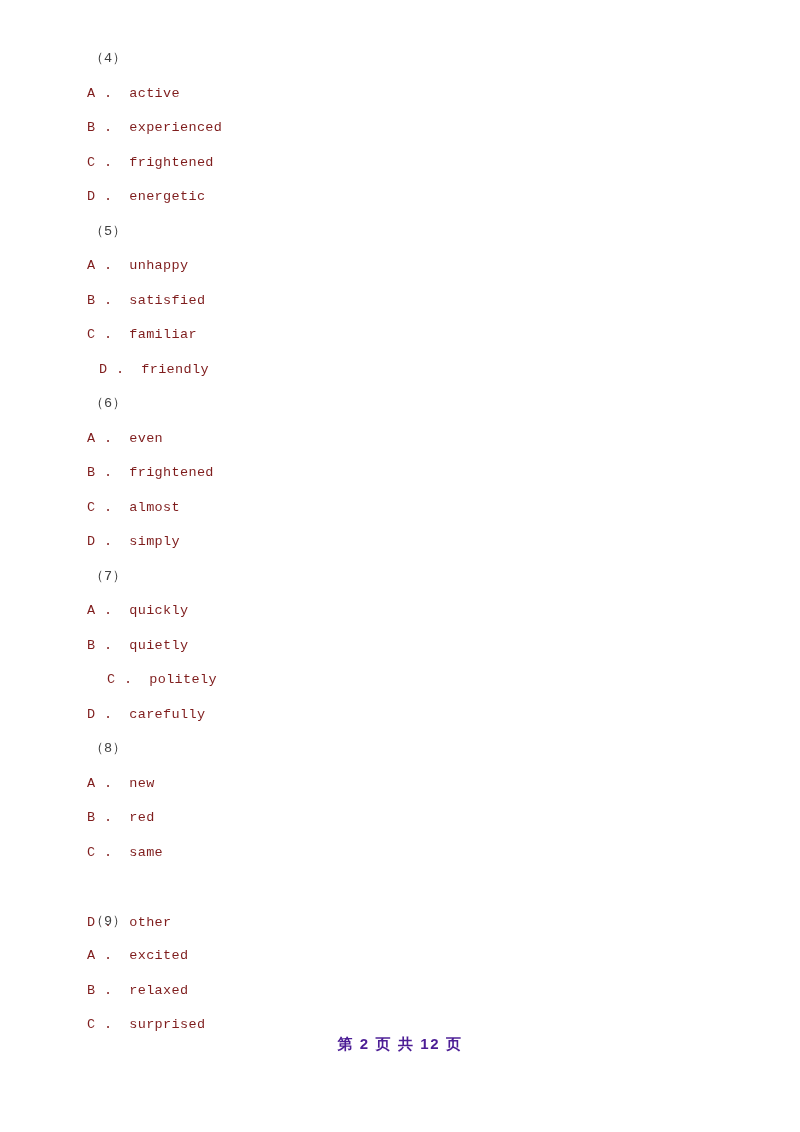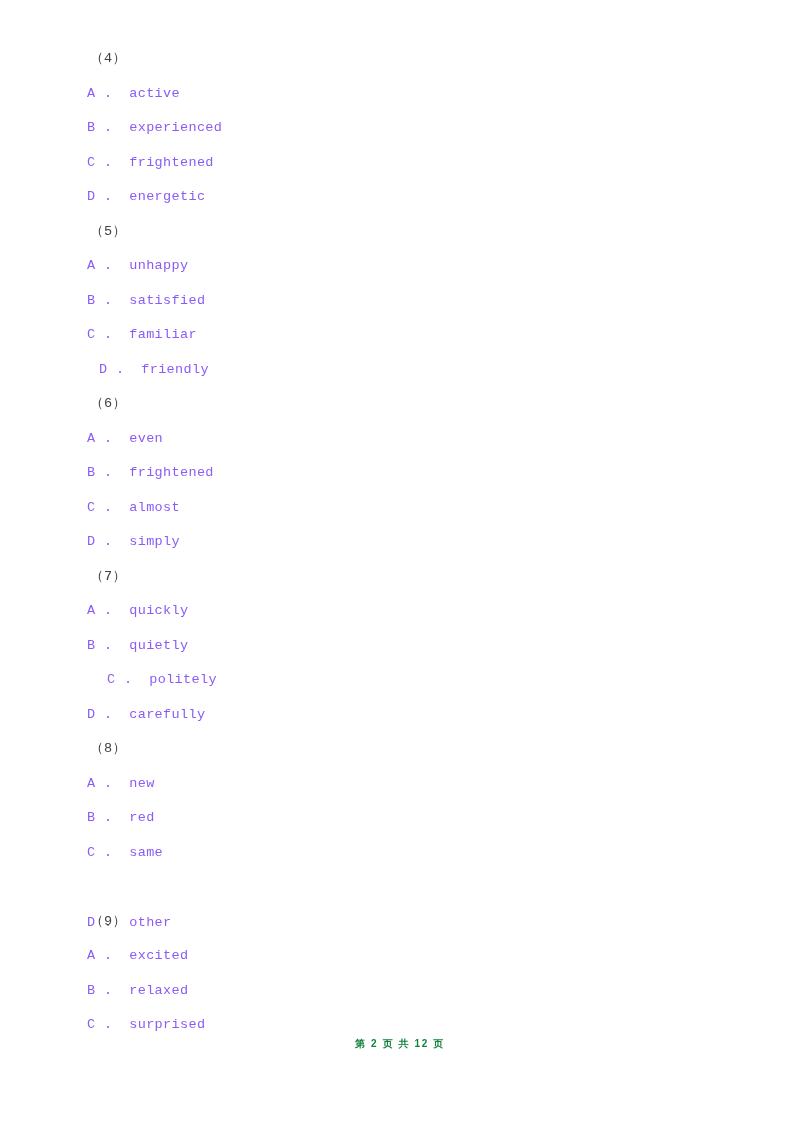--- a/index.html
+++ b/index.html
@@ -43,43 +43,43 @@
     color: #404040;
     letter-spacing: 0.4px;
     white-space: nowrap;
     font-family: "Liberation Mono", "DejaVu Sans Mono", monospace;
   }
   .option-row {
     position: absolute;
     left: 87px;
     font-size: 13.5px;
     line-height: 16px;
-    color: #8b5cf6;
+    color: #7f1d1d;
     letter-spacing: 0.35px;
     white-space: nowrap;
     font-family: "Liberation Mono", "DejaVu Sans Mono", monospace;
   }
   .opt-letter {
     display: inline;
   }
   .opt-sep {
     display: inline;
   }
   .opt-text {
     display: inline;
   }
   .footer {
     position: absolute;
     top: 1035px;
     left: 0;
     width: 800px;
     text-align: center;
-    font-size: 10px;
+    font-size: 15px;
     line-height: 18px;
-    color: #15803d;
+    color: #4c1d95;
     letter-spacing: 1.6px;
     font-family: "Liberation Sans", "DejaVu Sans", sans-serif;
     font-weight: 600;
   }
   .footer span {
     display: inline;
   }
 </style>
 </head>
 <body>

